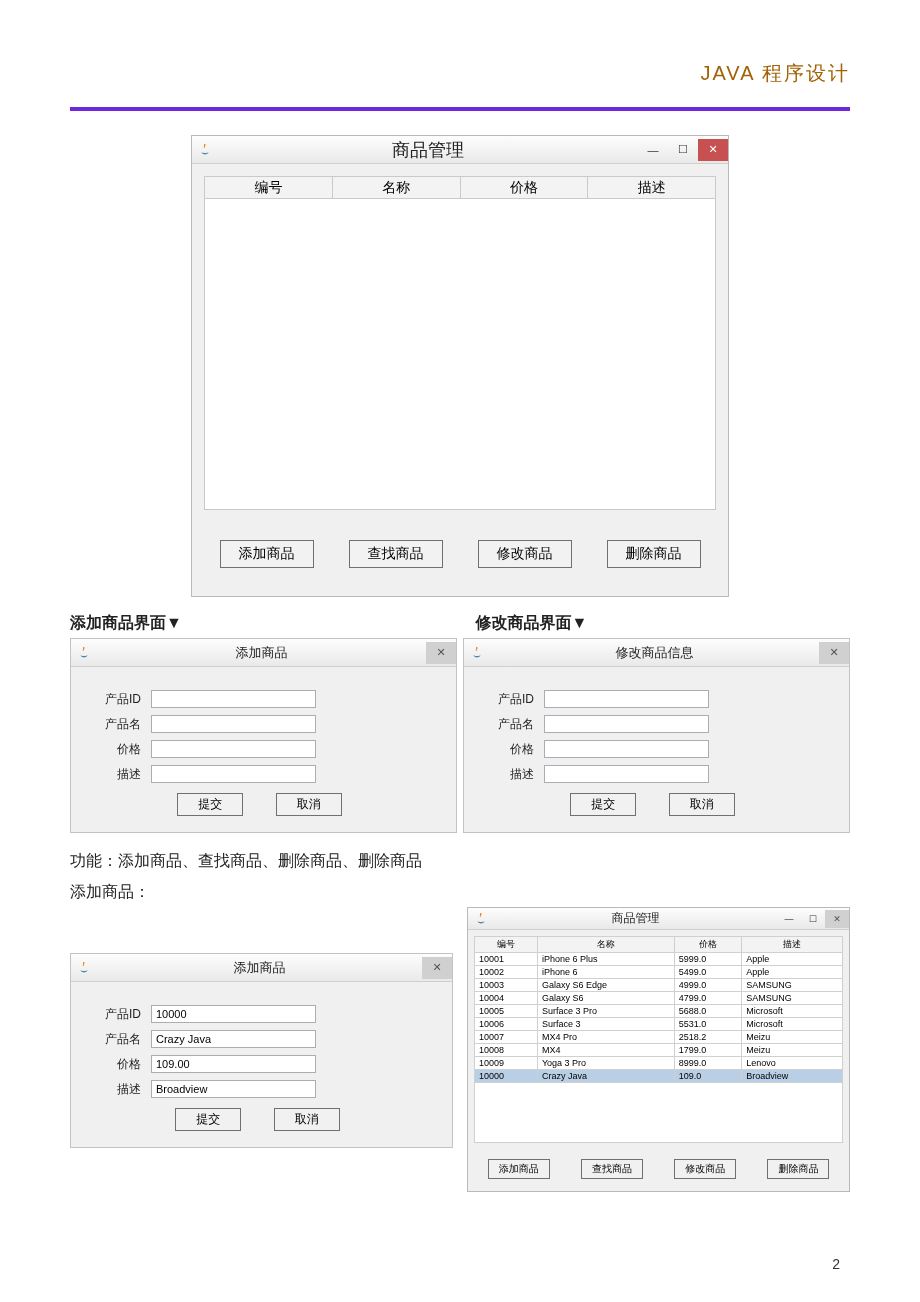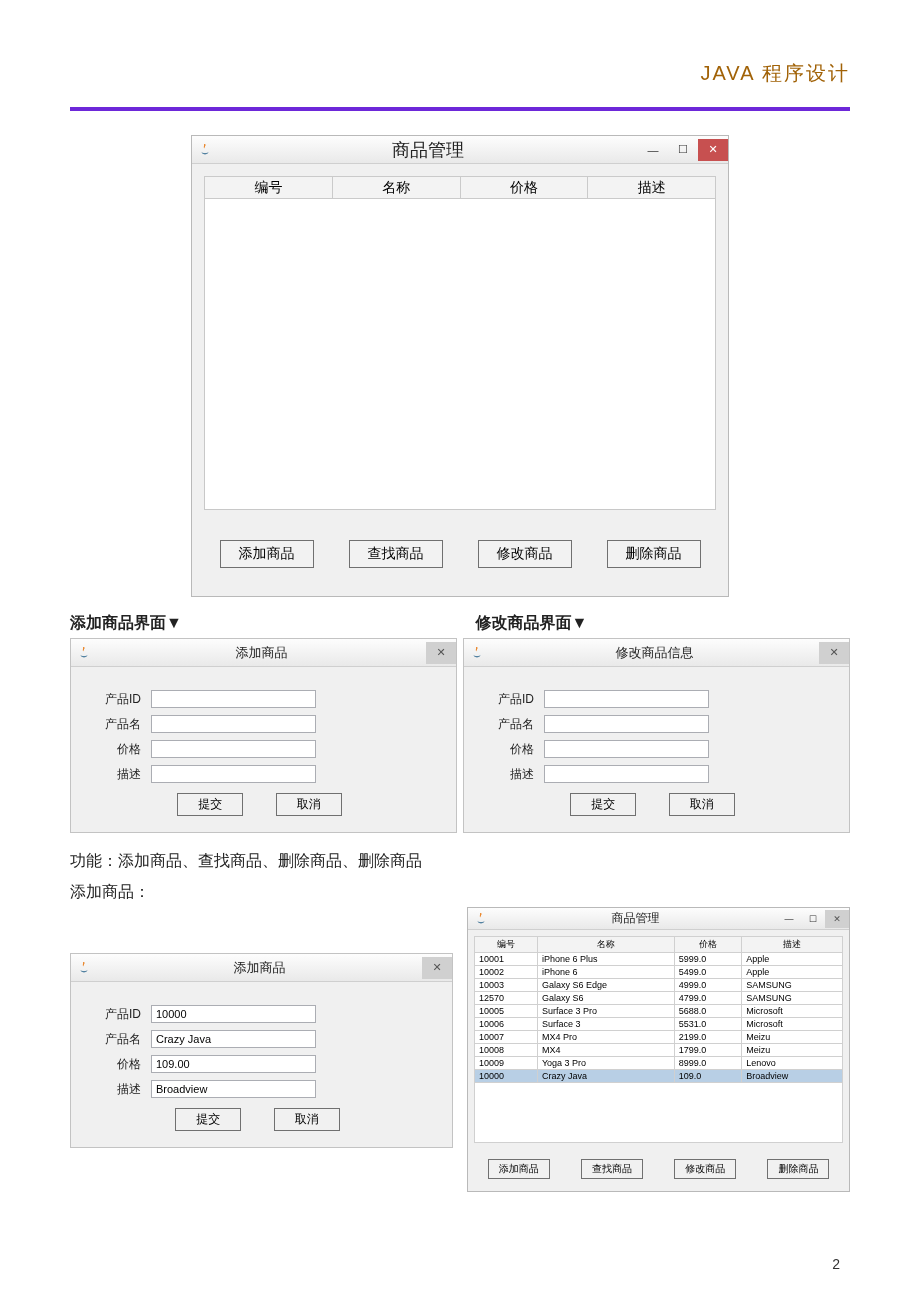--- a/index.html
+++ b/index.html
@@ -273,41 +273,41 @@
                 <td>5499.0</td>
                 <td>Apple</td>
               </tr>
               <tr>
                 <td>10003</td>
                 <td>Galaxy S6 Edge</td>
                 <td>4999.0</td>
                 <td>SAMSUNG</td>
               </tr>
               <tr>
-                <td>12570</td>
+                <td>10004</td>
                 <td>Galaxy S6</td>
                 <td>4799.0</td>
                 <td>SAMSUNG</td>
               </tr>
               <tr>
                 <td>10005</td>
                 <td>Surface 3 Pro</td>
                 <td>5688.0</td>
                 <td>Microsoft</td>
               </tr>
               <tr>
                 <td>10006</td>
                 <td>Surface 3</td>
                 <td>5531.0</td>
                 <td>Microsoft</td>
               </tr>
               <tr>
                 <td>10007</td>
                 <td>MX4 Pro</td>
-                <td>2199.0</td>
+                <td>2518.2</td>
                 <td>Meizu</td>
               </tr>
               <tr>
                 <td>10008</td>
                 <td>MX4</td>
                 <td>1799.0</td>
                 <td>Meizu</td>
               </tr>
               <tr>
                 <td>10009</td>

